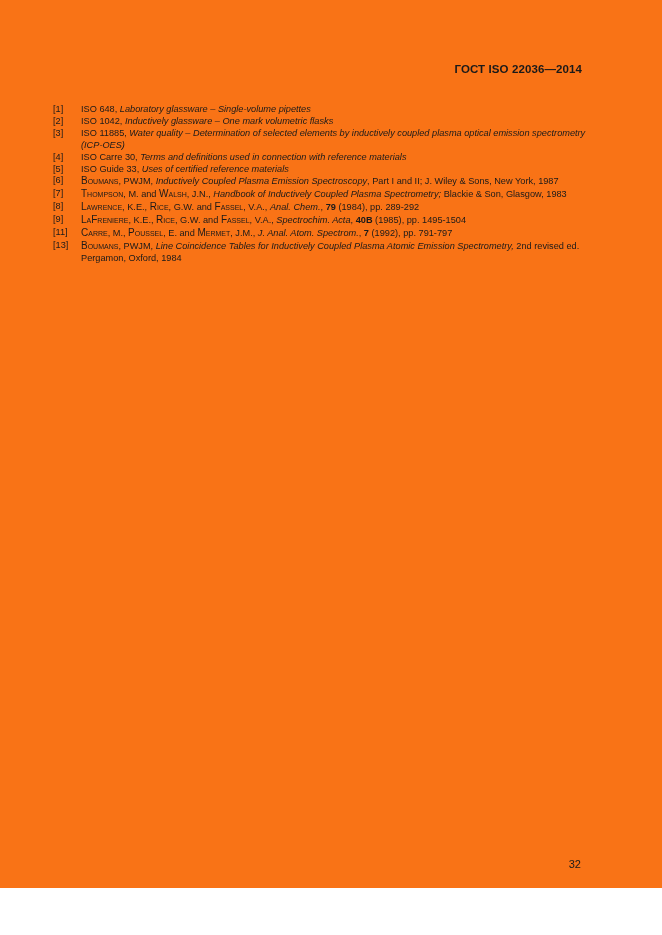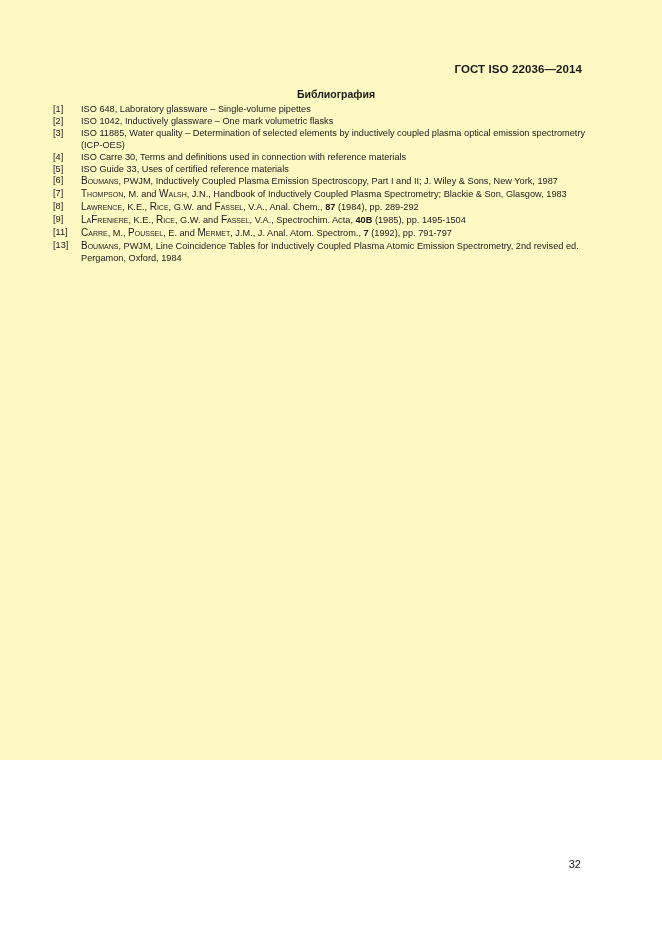--- a/index.html
+++ b/index.html
@@ -11,22 +11,22 @@
       width: 662px;
       height: 935px;
       position: relative;
       overflow: hidden;
       font-family: "Liberation Sans", sans-serif;
       color: #1a1a1a;
     }
     .page {
       position: absolute;
       left: 0; top: 0;
-      width: 662px; height: 760px;
-      background: #fef9c3;
+      width: 662px; height: 888px;
+      background: #f97316;
     }
     .doc-header {
       position: absolute;
       right: 80px;
       top: 63px;
       font-weight: bold;
       font-size: 11.5px;
       letter-spacing: 0.1px;
     }
     .section-title {
@@ -57,36 +57,35 @@
       flex: 0 0 28px;
     }
     .entry .text {
       flex: 1 1 auto;
       padding-right: 4px;
     }
     .sc {
       font-variant: small-caps;
       font-size: 10px;
     }
-    .it { }
+    .it { font-style: italic; }
     .b { font-weight: bold; }
     .page-number {
       position: absolute;
       right: 81px;
       top: 858px;
       font-size: 11px;
     }
   </style>
 </head>
 <body>
 
 <div class="page">
   <div class="doc-header">ГОСТ ISO 22036—2014</div>
 
-  <div class="section-title">Библиография</div>
 
   <div class="biblio" id="biblio">
       <div class="entry">
         <span class="num">[1]</span>
         <span class="text"><span>ISO 648, </span><span class="it">Laboratory glassware – Single-volume pipettes</span></span>
       </div>
       <div class="entry">
         <span class="num">[2]</span>
         <span class="text"><span>ISO 1042, </span><span class="it">Inductively glassware – One mark volumetric flasks</span></span>
       </div>
@@ -105,21 +104,21 @@
       <div class="entry">
         <span class="num">[6]</span>
         <span class="text"><span class="sc">Boumans</span><span>, PWJM, </span><span class="it">Inductively Coupled Plasma Emission Spectroscopy</span><span>, Part I and II; J. Wiley &amp; Sons, New York, 1987</span></span>
       </div>
       <div class="entry">
         <span class="num">[7]</span>
         <span class="text"><span class="sc">Thompson</span><span>, M. and </span><span class="sc">Walsh</span><span>, J.N., </span><span class="it">Handbook of Inductively Coupled Plasma Spectrometry;</span><span> Blackie &amp; Son, Glasgow, 1983</span></span>
       </div>
       <div class="entry">
         <span class="num">[8]</span>
-        <span class="text"><span class="sc">Lawrence</span><span>, K.E., </span><span class="sc">Rice</span><span>, G.W. and </span><span class="sc">Fassel</span><span>, V.A., </span><span class="it">Anal. Chem.</span><span>, </span><span class="b">87</span><span> (1984), pp. 289-292</span></span>
+        <span class="text"><span class="sc">Lawrence</span><span>, K.E., </span><span class="sc">Rice</span><span>, G.W. and </span><span class="sc">Fassel</span><span>, V.A., </span><span class="it">Anal. Chem.</span><span>, </span><span class="b">79</span><span> (1984), pp. 289-292</span></span>
       </div>
       <div class="entry">
         <span class="num">[9]</span>
         <span class="text"><span class="sc">LaFreniere</span><span>, K.E., </span><span class="sc">Rice</span><span>, G.W. and </span><span class="sc">Fassel</span><span>, V.A., </span><span class="it">Spectrochim. Acta</span><span>, </span><span class="b">40B</span><span> (1985), pp. 1495-1504</span></span>
       </div>
       <div class="entry">
         <span class="num">[11]</span>
         <span class="text"><span class="sc">Carre</span><span>, M., </span><span class="sc">Poussel</span><span>, E. and </span><span class="sc">Mermet</span><span>, J.M., </span><span class="it">J. Anal. Atom. Spectrom.</span><span>, </span><span class="b">7</span><span> (1992), pp. 791-797</span></span>
       </div>
       <div class="entry">

